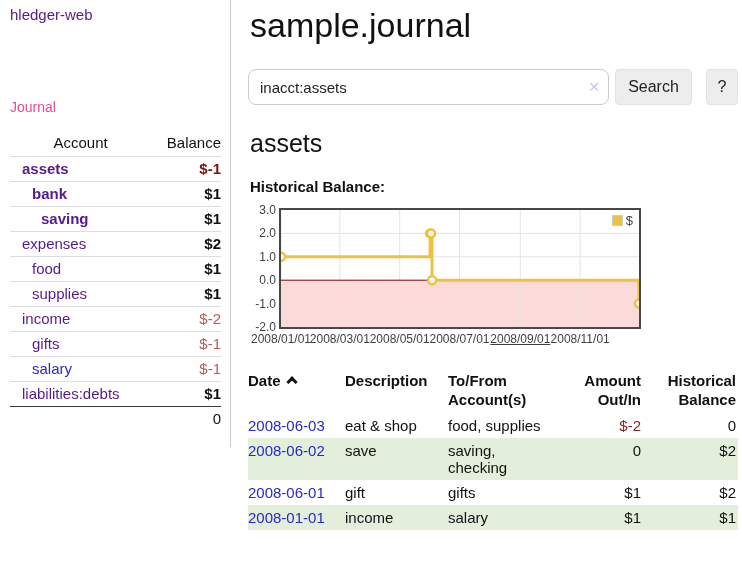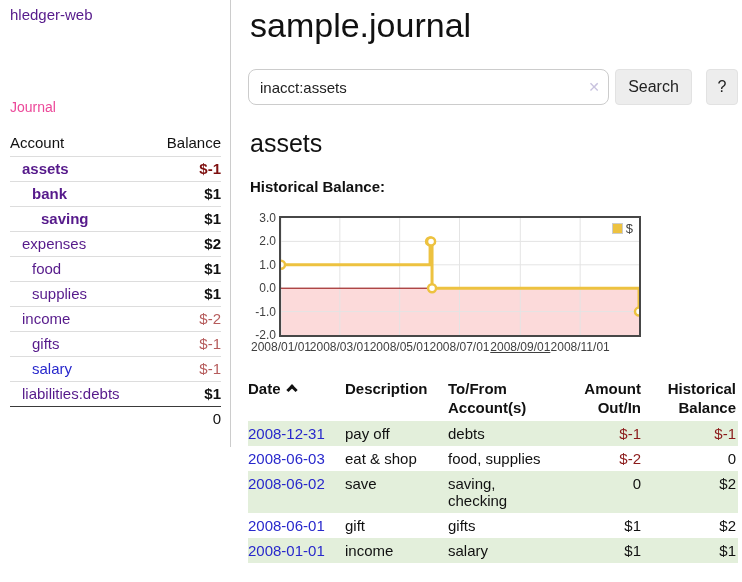--- a/index.html
+++ b/index.html
@@ -12,21 +12,21 @@
 
   
   .sidebar {
     position:absolute; left:0; top:0; width:231px; height:447px;
     border-right:1px solid #ccc; padding:6px 9px 0 10px;
   }
   .sidebar a { text-decoration:none; }
   .brand { font-size:15px; color:#561a8b; display:inline-block; }
   .nav-journal { display:block; margin-top:75px; font-size:14px; color:#ec4899; }
   table.accounts { width:100%; border-collapse:collapse; margin-top:16px; font-size:15px; }
-  table.accounts th { font-weight:400; padding:3px 0 5px 0; text-align:left; }
+  table.accounts th { font-weight:400; padding:3px 0 5px 0; text-align:center; }
   table.accounts th.balh { text-align:right; }
   table.accounts tbody tr { border-top:1px solid #ddd; }
   table.accounts td { padding:3px 0 4px 0; line-height:17px; }
   table.accounts td.bal { text-align:right; }
   .accounts a.acct-link { color:#561a8b; display:inline-block; }
   .accounts a.acct-link.unvisited { color:#2828cc; }
   tr.matched a.acct-link { font-weight:700; }
   td.bal.pos { font-weight:700; color:#111; }
   td.bal.neg-strong { font-weight:700; color:#7e1010; }
   td.bal.neg-dim { color:#b65c5c; }
@@ -51,21 +51,21 @@
     height:36px; background:#ededed; border:1px solid #e2e2e2; border-radius:4px;
     font-size:16px; color:#222; font-family:"Liberation Sans","DejaVu Sans",sans-serif;
     cursor:pointer;
   }
   .btn-search { margin-left:6px; width:77px; }
   .btn-help { margin-left:14px; width:32px; }
   h2.acct-heading { font-size:25px; font-weight:400; line-height:28px; margin:24px 0 0 2px; }
   .chart-title { font-size:15px; font-weight:700; margin:21px 0 0 2px; }
 
   
-  .chart { position:relative; height:148px; margin-top:16px; }
+  .chart { position:relative; height:148px; margin-top:8px; }
   .yaxis { position:absolute; left:0; top:0; width:28px; height:130px; }
   .ylab { position:absolute; right:0; width:28px; text-align:right; font-size:12px; color:#3f3f3f; line-height:16px; }
   .plot {
     position:absolute; left:31px; top:5px; width:362px; height:121px;
     border:2px solid #474747; background:#fff;
   }
   .plot svg { display:block; }
   .legend {
     position:absolute; top:3px; right:4px; display:flex; align-items:center;
     background:rgba(255,255,255,.85); padding:1px 2px;
@@ -226,27 +226,20 @@
       <thead>
         <tr>
           <th><span>Date</span><span class="sort-caret"></span></th>
           <th>Description</th>
           <th>To/From Account(s)</th>
           <th class="num">Amount Out/In</th>
           <th class="num last">Historical Balance</th>
         </tr>
       </thead>
       <tbody id="register-body">
-          <tr class="green">
-    <td><a href="#" class="date-link">2008-12-31</a></td>
-    <td>pay off</td>
-    <td>debts</td>
-    <td class="num amt neg">$-1</td>
-    <td class="num last bal neg">$-1</td>
-  </tr>
           <tr>
     <td><a href="#" class="date-link">2008-06-03</a></td>
     <td>eat &amp; shop</td>
     <td>food, supplies</td>
     <td class="num amt neg">$-2</td>
     <td class="num last bal">0</td>
   </tr>
           <tr class="green">
     <td><a href="#" class="date-link">2008-06-02</a></td>
     <td>save</td>

